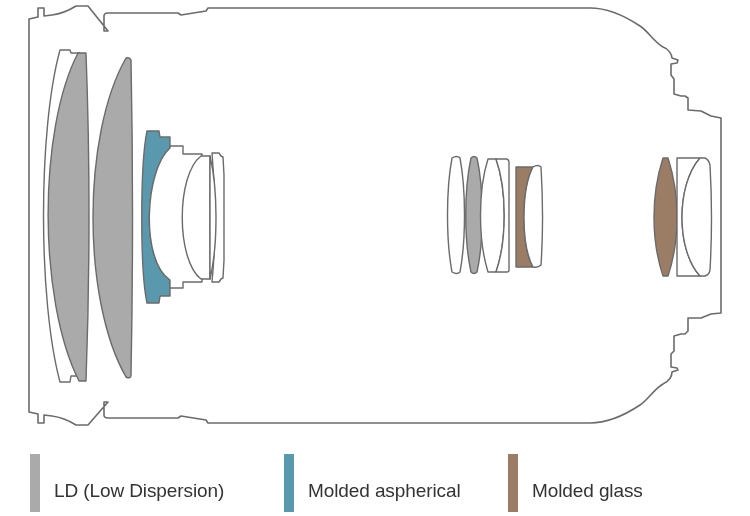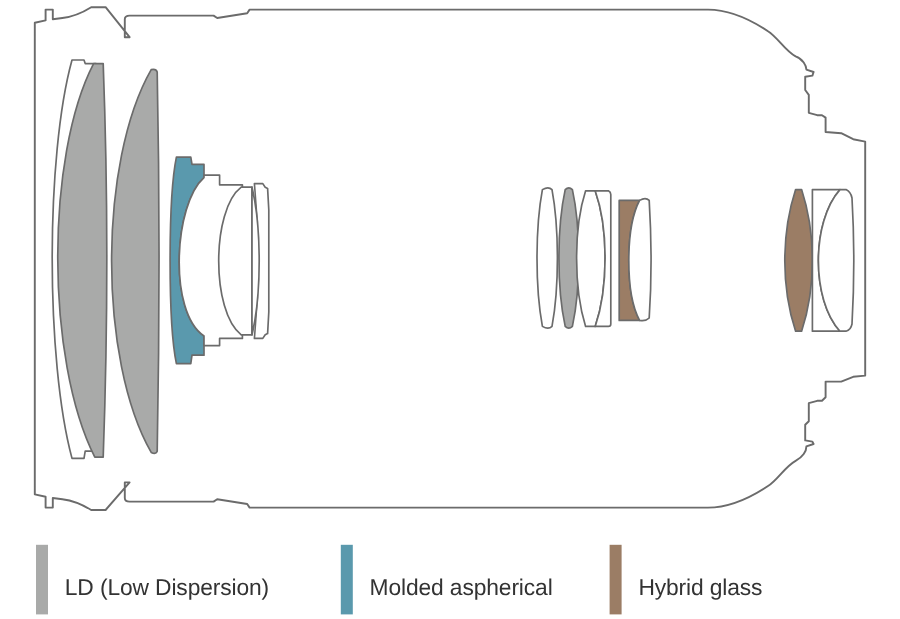--- a/index.html
+++ b/index.html
@@ -55,17 +55,17 @@
   <div class="legend-item" style="left:284px;">
     <div class="swatch" style="background:#5a99ad;"></div>
     <div class="legend-label">
       <div>Molded aspherical</div>
       
     </div>
   </div>
   <div class="legend-item" style="left:508px;">
     <div class="swatch" style="background:#9b7d65;"></div>
     <div class="legend-label">
-      <div>Hybrid glass</div>
+      <div>Molded glass</div>
       
     </div>
   </div>
 </div>
 
 </body></html>

